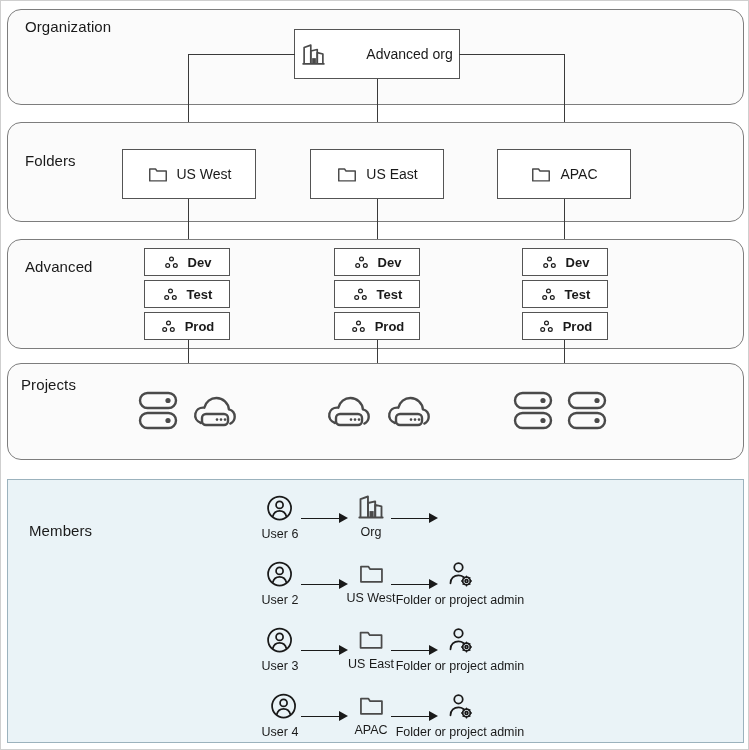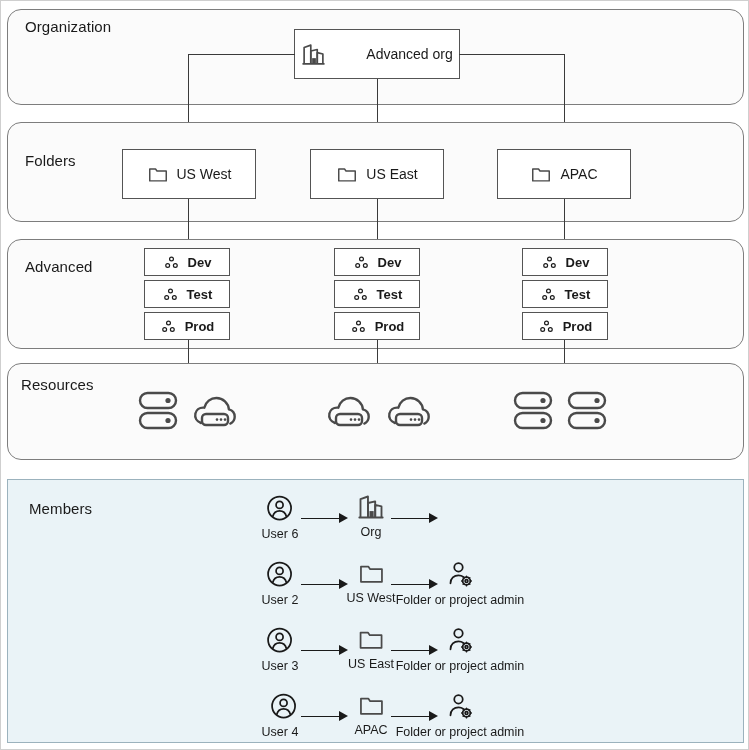--- a/index.html
+++ b/index.html
@@ -274,21 +274,21 @@
   </div>
 
   <div class="vline" style="left:187px; top:339px; height:44px;"></div>
   <div class="vline" style="left:376px; top:339px; height:44px;"></div>
   <div class="vline" style="left:563px; top:339px; height:44px;"></div>
   <div class="arrowhead" style="left:182px; top:381px;"></div>
   <div class="arrowhead" style="left:371px; top:381px;"></div>
   <div class="arrowhead" style="left:558px; top:381px;"></div>
 
   <div class="panel" style="left:6px; top:362px; width:737px; height:97px;"></div>
-  <div class="section-label" style="left:20px; top:375px;">Resources</div>
+  <div class="section-label" style="left:20px; top:375px;">Projects</div>
 
   <div class="res-group" style="left:137px; top:389px;">
     <span class="icon">
       <svg width="40" height="42" viewBox="0 0 40 42" fill="none" stroke="#4a4a4a" stroke-width="2.4">
         <rect x="2" y="3" width="36" height="15" rx="7.5"></rect>
         <circle cx="30" cy="10.5" r="2.6" fill="#4a4a4a" stroke="none"></circle>
         <rect x="2" y="23" width="36" height="15" rx="7.5"></rect>
         <circle cx="30" cy="30.5" r="2.6" fill="#4a4a4a" stroke="none"></circle>
       </svg>
     </span>
@@ -337,21 +337,21 @@
       <svg width="40" height="42" viewBox="0 0 40 42" fill="none" stroke="#4a4a4a" stroke-width="2.4">
         <rect x="2" y="3" width="36" height="15" rx="7.5"></rect>
         <circle cx="30" cy="10.5" r="2.6" fill="#4a4a4a" stroke="none"></circle>
         <rect x="2" y="23" width="36" height="15" rx="7.5"></rect>
         <circle cx="30" cy="30.5" r="2.6" fill="#4a4a4a" stroke="none"></circle>
       </svg>
     </span>
   </div>
 
   <div class="panel members" style="left:6px; top:478px; width:737px; height:264px;"></div>
-  <div class="section-label" style="left:28px; top:499px;">Members</div>
+  <div class="section-label" style="left:28px; top:521px;">Members</div>
 
   <div class="member-row" style="top:492px;">
     <div class="m-cell" style="left:279px; top:0;">
       <span class="icon">
         <svg width="30" height="30" viewBox="0 0 24 24" fill="none" stroke="#1a1a1a" stroke-width="1.4">
           <circle cx="12" cy="12" r="9.2"></circle>
           <circle cx="12" cy="9.5" r="2.8"></circle>
           <path d="M6.6 18.6c.7-2.9 2.8-4.4 5.4-4.4s4.7 1.5 5.4 4.4" stroke-linecap="round"></path>
         </svg>
       </span>

